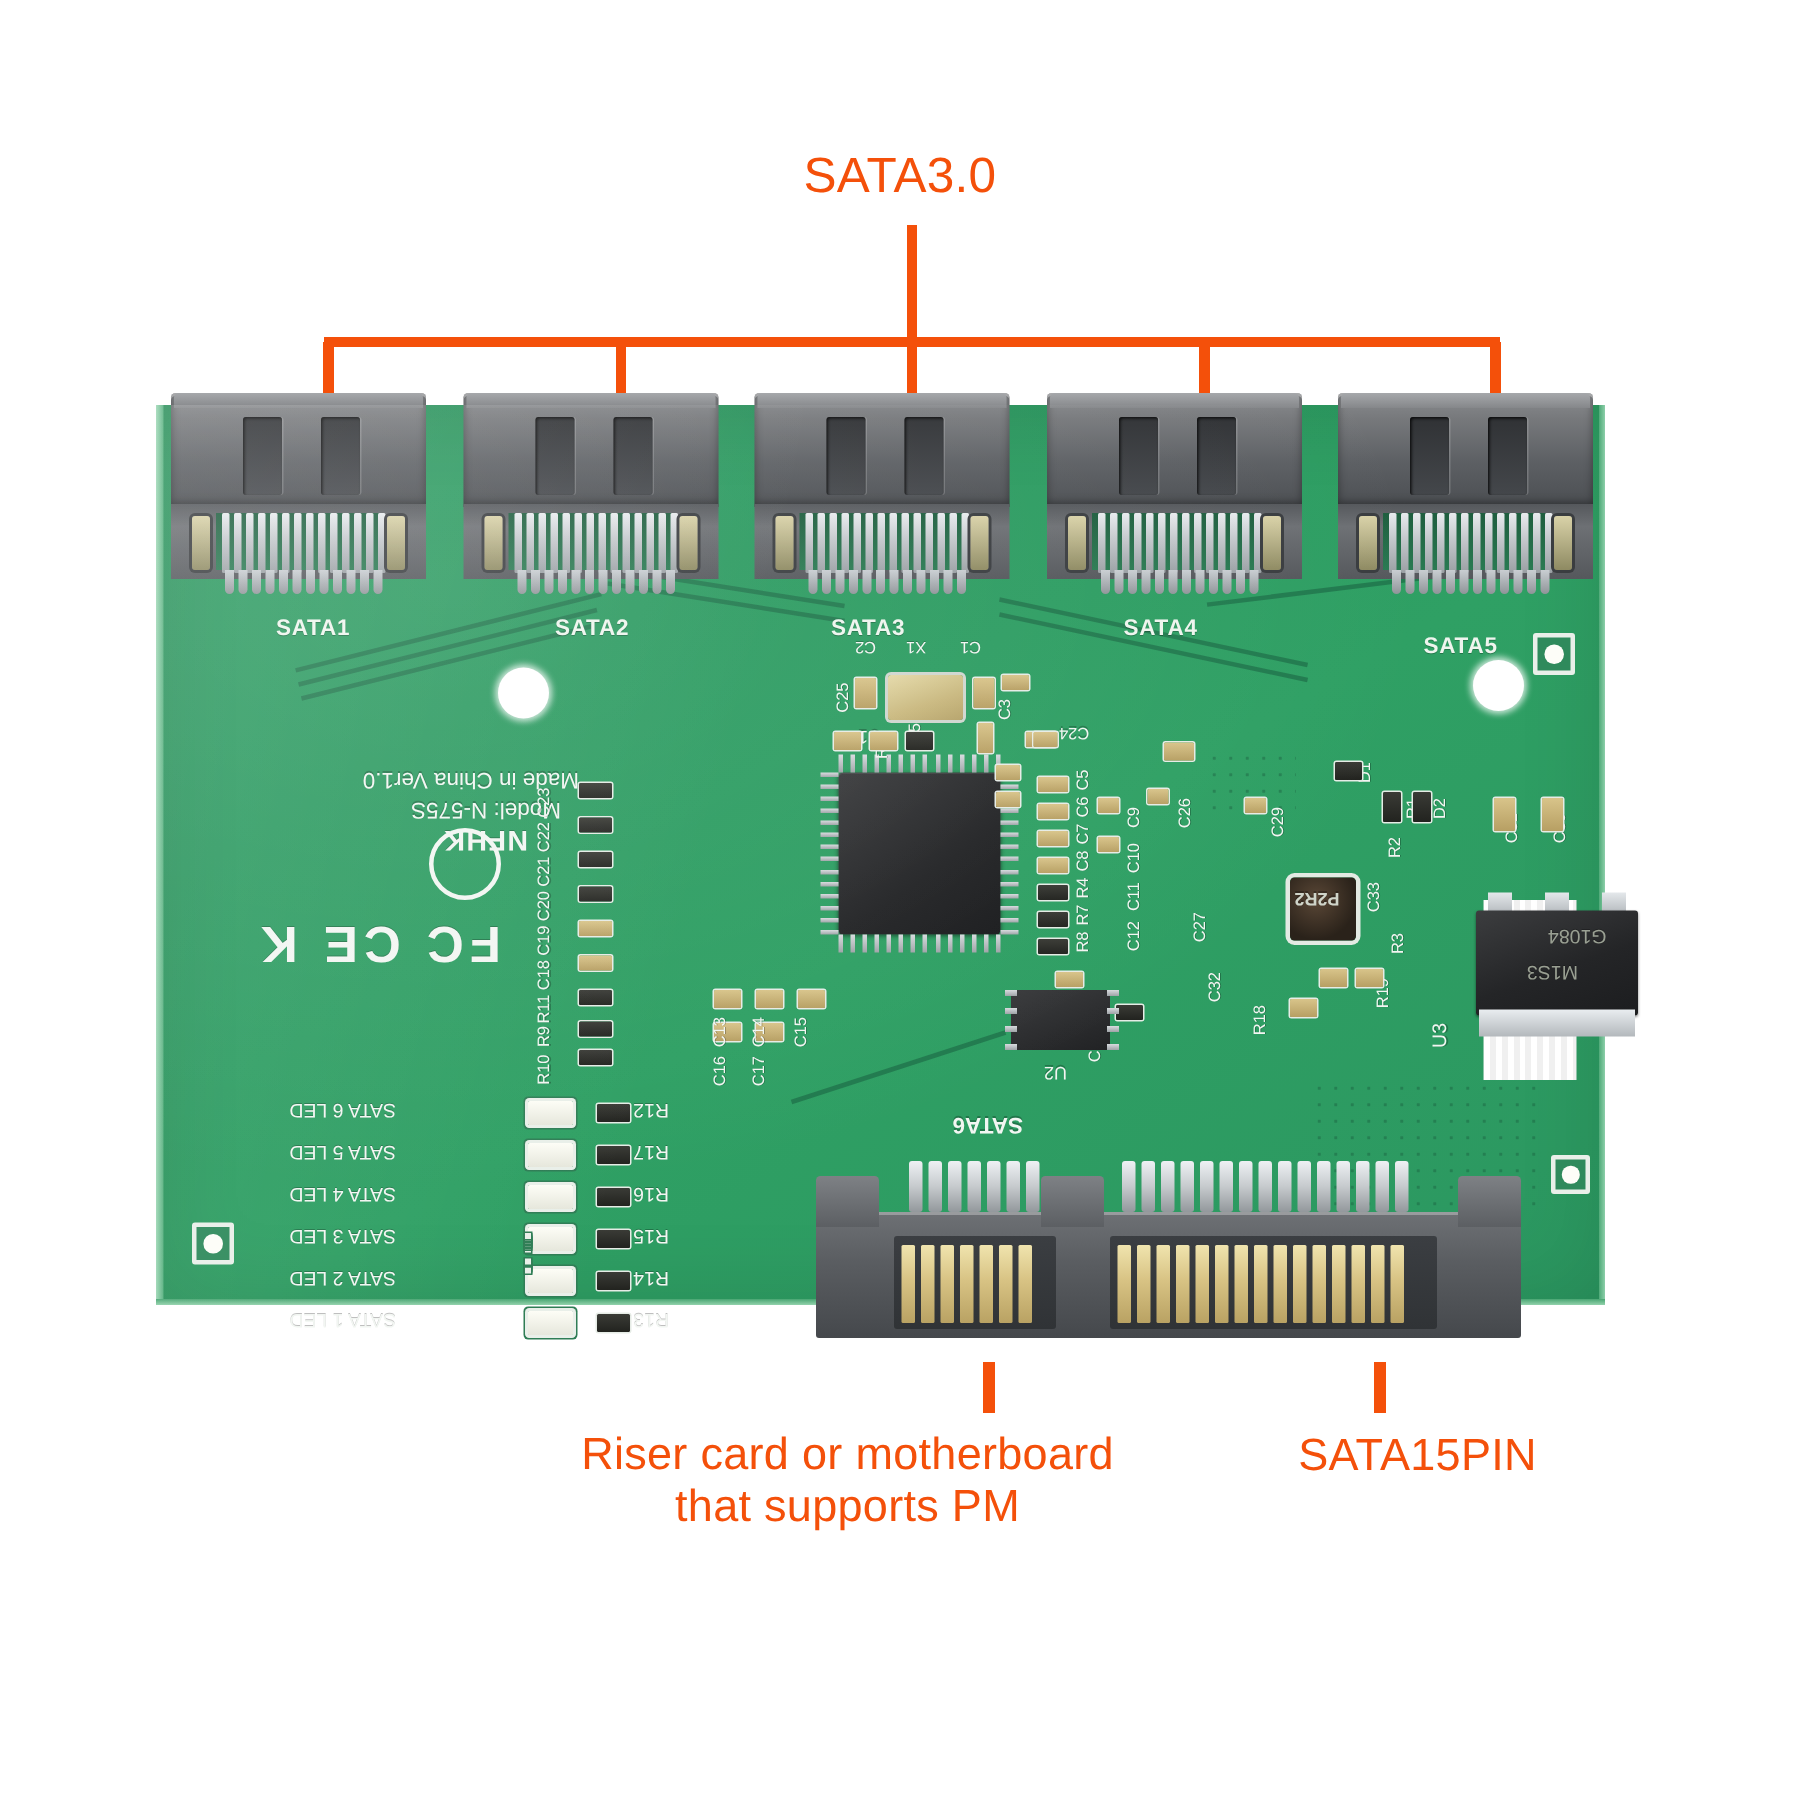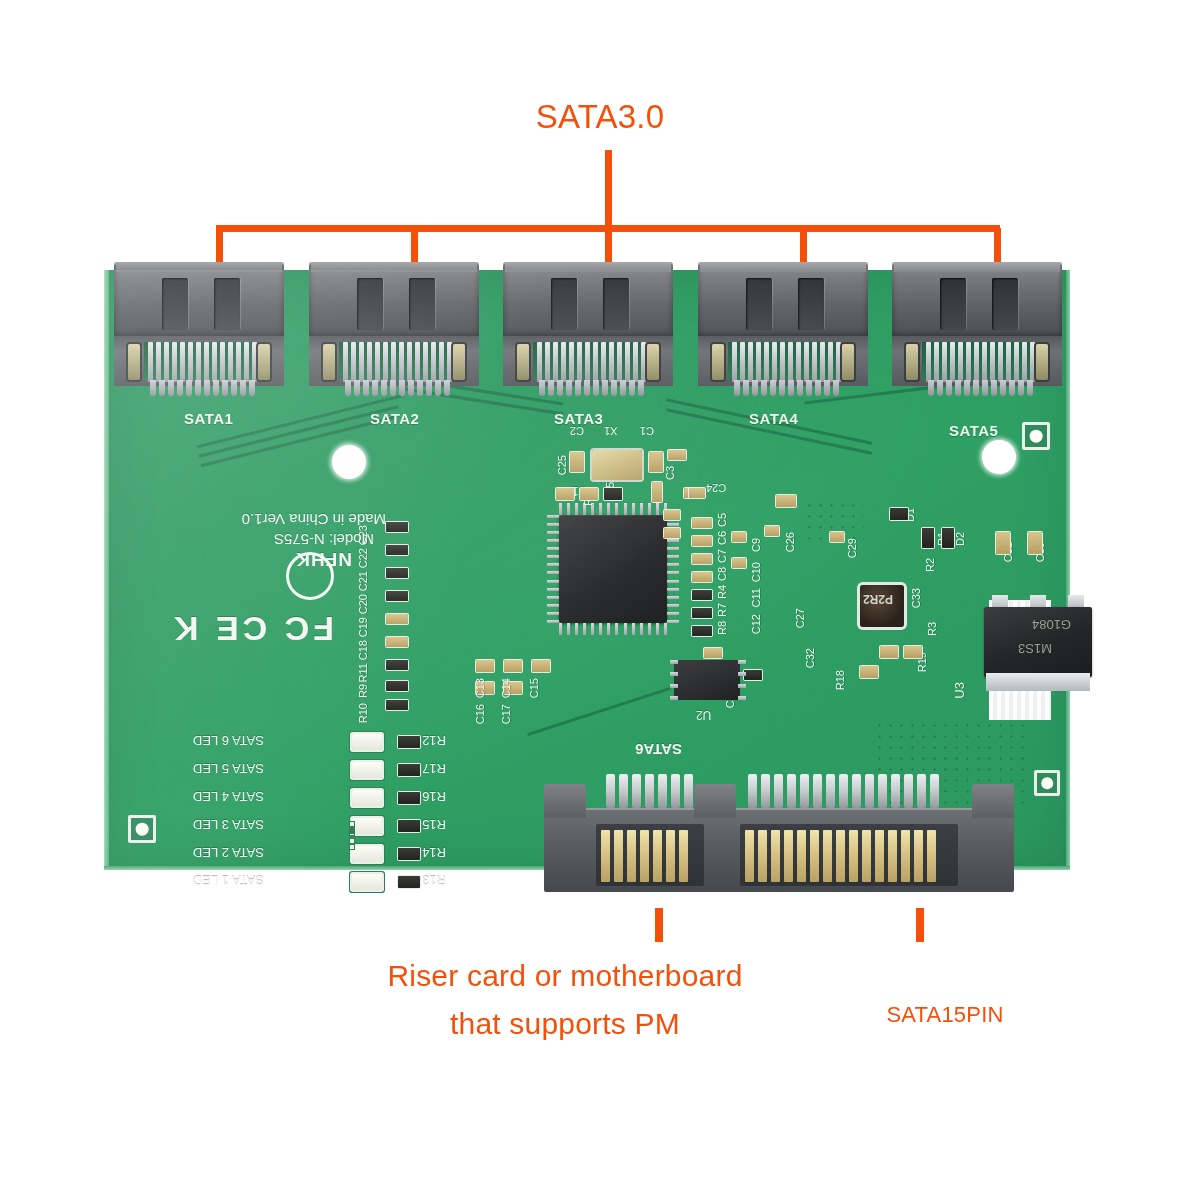--- a/index.html
+++ b/index.html
@@ -1,22 +1,22 @@
 <!DOCTYPE html>
 <html><head>
 <meta charset="utf-8">
 <style>
   html,body{margin:0;padding:0;background:#ffffff;}
   body{width:1200px;height:1200px;position:relative;overflow:hidden;
        font-family:"Liberation Sans", sans-serif;}
   .ann-text{position:absolute;color:#F4500A;font-size:31px;line-height:38px;
             white-space:pre-line;text-align:center;letter-spacing:.2px;}
   #sata30-label{left:0;right:0;top:98px;text-align:center;font-size:33px;}
-  #riser-label{left:330px;top:952px;width:470px;text-align:center;font-size:30px;line-height:48px;}
-  #sata15-label{left:810px;top:952px;width:270px;font-size:22px;margin-top:44px;}
+  #riser-label{left:330px;top:952px;width:470px;text-align:center;font-size:30px;line-height:35px;}
+  #sata15-label{left:810px;top:952px;width:270px;font-size:30px;}
 
   svg#ann-svg{position:absolute;left:0;top:0;width:1200px;height:1200px;pointer-events:none;}
 
   
   #board{position:absolute;left:104px;top:270px;width:966px;height:600px;
          background:linear-gradient(150deg,#2f9c63 0%,#2b9a60 28%,#2fa064 55%,#2b9760 100%);
          box-shadow:inset 0 0 60px rgba(0,0,0,.12);}
   #board::after{content:"";position:absolute;inset:0;
          background:linear-gradient(105deg,rgba(255,255,255,.10),rgba(255,255,255,0) 40%),
                     radial-gradient(ellipse at 20% 20%, rgba(255,255,255,.10), rgba(0,0,0,0) 60%);

